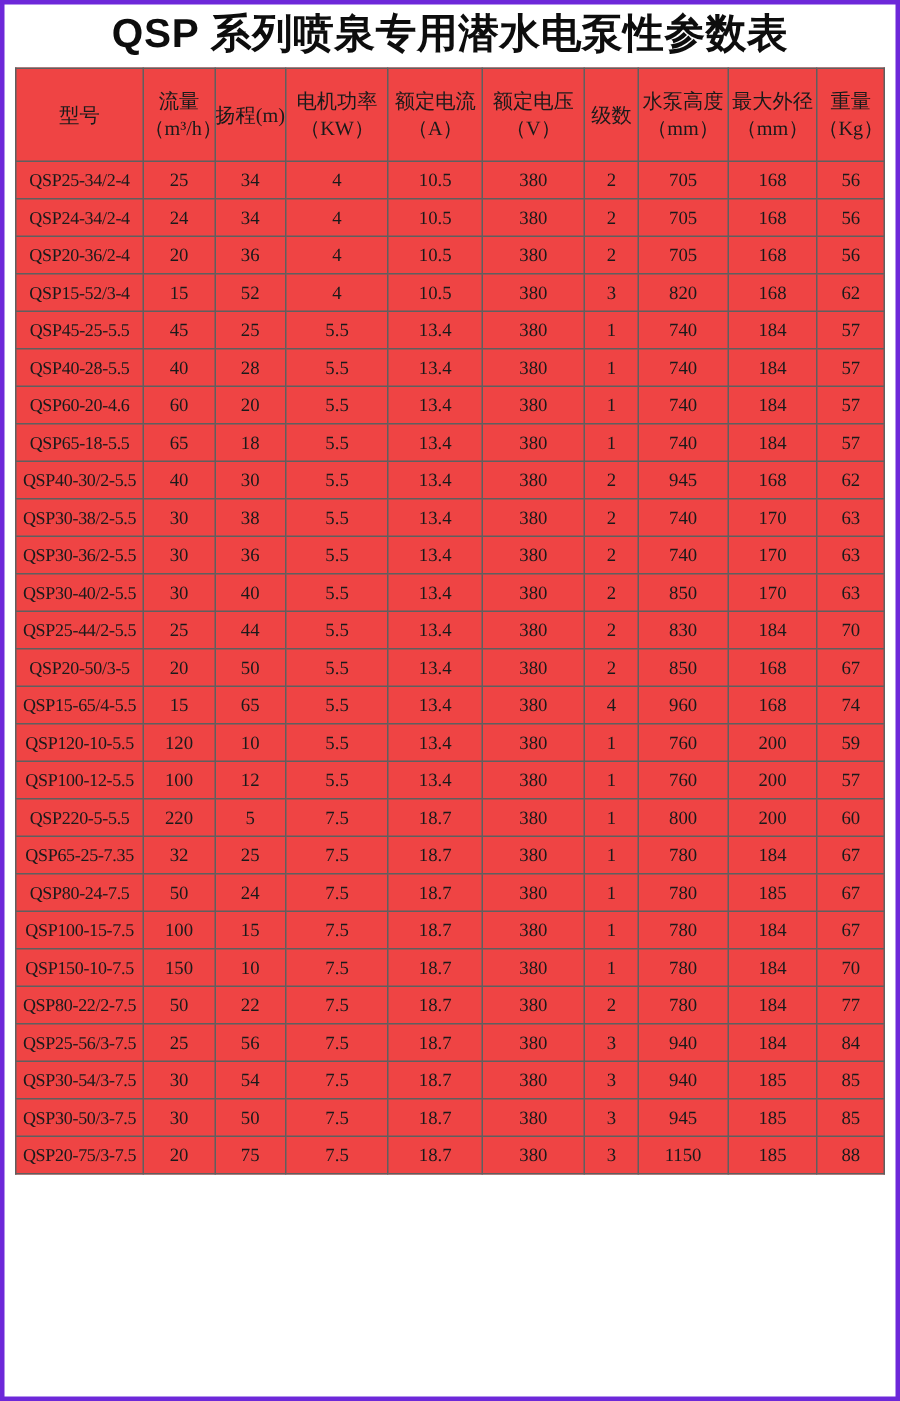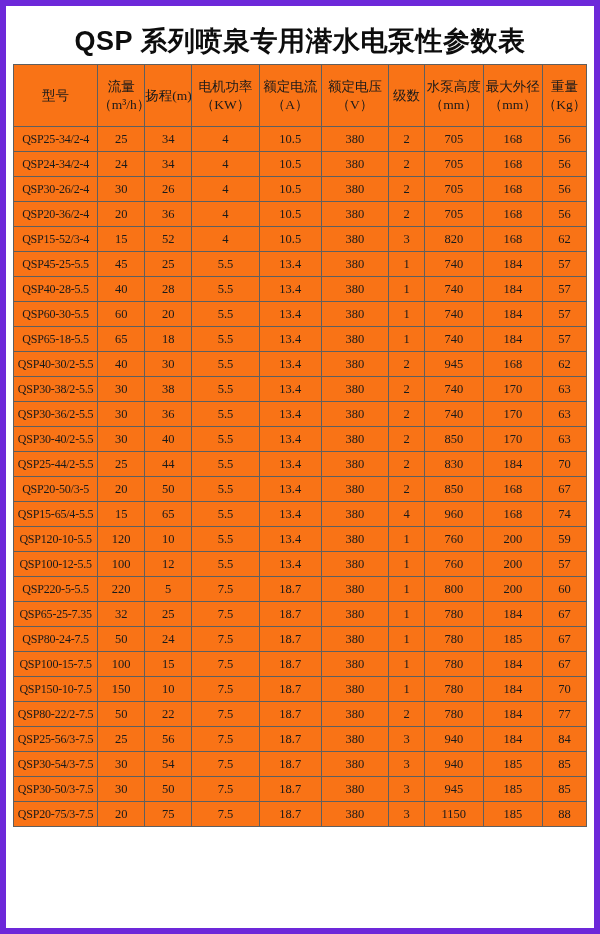--- a/index.html
+++ b/index.html
@@ -7,39 +7,39 @@
   body {
     width: 600px;
     height: 934px;
     background: #ffffff;
     color: #161616;
     font-family: "Liberation Serif", "DejaVu Serif", serif;
   }
   .page {
     width: 600px;
     height: 934px;
-    border: 6px solid #6d28d9;
-    padding: 16px 7px 6px 7px;
+    border: 3px solid #6d28d9;
+    padding: 0 7px 6px 7px;
     background: #ffffff;
   }
   .doc-title {
     margin: 3px 0 7px 0;
     text-align: center;
     font-family: "Liberation Sans", "DejaVu Sans", sans-serif;
     font-weight: bold;
     font-size: 27px;
     line-height: 1.2;
     letter-spacing: 0.5px;
     color: #0d0d0d;
   }
   table.spec-table {
     width: 100%;
     border-collapse: collapse;
     table-layout: fixed;
-    background: #f97316;
+    background: #ef4444;
   }
   .spec-table th, .spec-table td {
     border: 1px solid #5f5f5f;
     text-align: center;
     vertical-align: middle;
     overflow: hidden;
     white-space: nowrap;
   }
   .spec-table thead th {
     height: 62px;
@@ -138,32 +138,20 @@
           <td>34</td>
           <td>4</td>
           <td>10.5</td>
           <td>380</td>
           <td>2</td>
           <td>705</td>
           <td>168</td>
           <td>56</td>
         </tr>
         <tr>
-          <td class="model-cell">QSP30-26/2-4</td>
-          <td>30</td>
-          <td>26</td>
-          <td>4</td>
-          <td>10.5</td>
-          <td>380</td>
-          <td>2</td>
-          <td>705</td>
-          <td>168</td>
-          <td>56</td>
-        </tr>
-        <tr>
           <td class="model-cell">QSP20-36/2-4</td>
           <td>20</td>
           <td>36</td>
           <td>4</td>
           <td>10.5</td>
           <td>380</td>
           <td>2</td>
           <td>705</td>
           <td>168</td>
           <td>56</td>
@@ -198,21 +186,21 @@
           <td>28</td>
           <td>5.5</td>
           <td>13.4</td>
           <td>380</td>
           <td>1</td>
           <td>740</td>
           <td>184</td>
           <td>57</td>
         </tr>
         <tr>
-          <td class="model-cell">QSP60-30-5.5</td>
+          <td class="model-cell">QSP60-20-4.6</td>
           <td>60</td>
           <td>20</td>
           <td>5.5</td>
           <td>13.4</td>
           <td>380</td>
           <td>1</td>
           <td>740</td>
           <td>184</td>
           <td>57</td>
         </tr>

